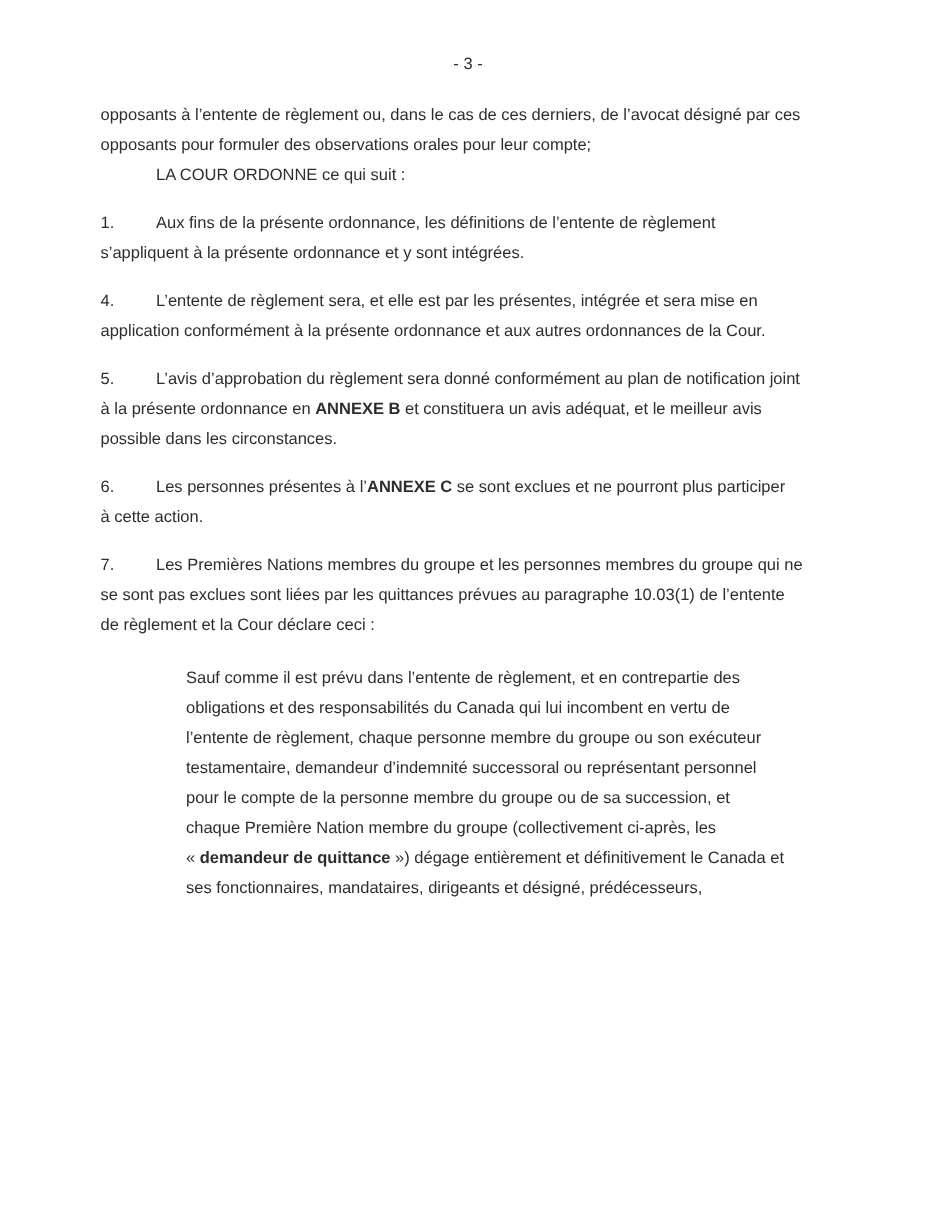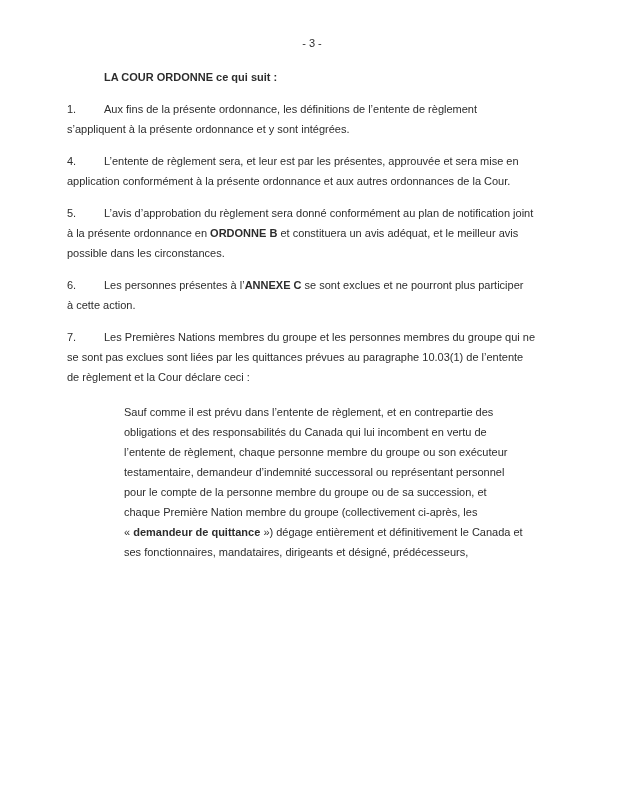--- a/index.html
+++ b/index.html
@@ -24,23 +24,23 @@
     margin-bottom: 14px;
     
     margin-left: -10px;
   }
 
   .intro {
     white-space: pre-line;
   }
 
   .heading {
-    margin-top: 12px;
+    margin-top: 0;
     padding-left: 37px;
-    font-weight: bold;
+    font-weight: normal;
   }
 
   .para {
     margin-top: 12px;
     white-space: pre-line;
   }
 
   .pnum {
     display: inline-block;
     width: 37px;
@@ -57,33 +57,35 @@
     white-space: pre-line;
   }
 </style>
 </head>
 <body>
 
 <div class="page">
 
   <div class="page-number">- 3 -</div>
 
+  <div class="intro">opposants à l’entente de règlement ou, dans le cas de ces derniers, de l’avocat désigné par ces
+opposants pour formuler des observations orales pour leur compte;</div>
 
   <div class="heading">LA COUR ORDONNE ce qui suit :</div>
 
   <div class="para"><span class="pnum">1.</span><span>Aux fins de la présente ordonnance, les définitions de l’entente de règlement
 s’appliquent à la présente ordonnance et y sont intégrées.</span><span class="bold"></span><span></span></div>
 
 
 
-  <div class="para"><span class="pnum">4.</span><span>L’entente de règlement sera, et leur est par les présentes, approuvée et sera mise en
+  <div class="para"><span class="pnum">4.</span><span>L’entente de règlement sera, et elle est par les présentes, intégrée et sera mise en
 application conformément à la présente ordonnance et aux autres ordonnances de la Cour.</span><span class="bold"></span><span></span></div>
 
   <div class="para"><span class="pnum">5.</span><span>L’avis d’approbation du règlement sera donné conformément au plan de notification joint
-à la présente ordonnance en </span><span class="bold">ORDONNE B</span><span> et constituera un avis adéquat, et le meilleur avis
+à la présente ordonnance en </span><span class="bold">ANNEXE B</span><span> et constituera un avis adéquat, et le meilleur avis
 possible dans les circonstances.</span></div>
 
   <div class="para"><span class="pnum">6.</span><span>Les personnes présentes à l’</span><span class="bold">ANNEXE C</span><span> se sont exclues et ne pourront plus participer
 à cette action.</span></div>
 
   <div class="para"><span class="pnum">7.</span><span>Les Premières Nations membres du groupe et les personnes membres du groupe qui ne
 se sont pas exclues sont liées par les quittances prévues au paragraphe 10.03(1) de l’entente
 de règlement et la Cour déclare ceci :</span><span class="bold"></span><span></span></div>
 
   <div class="quote"><span>Sauf comme il est prévu dans l’entente de règlement, et en contrepartie des

